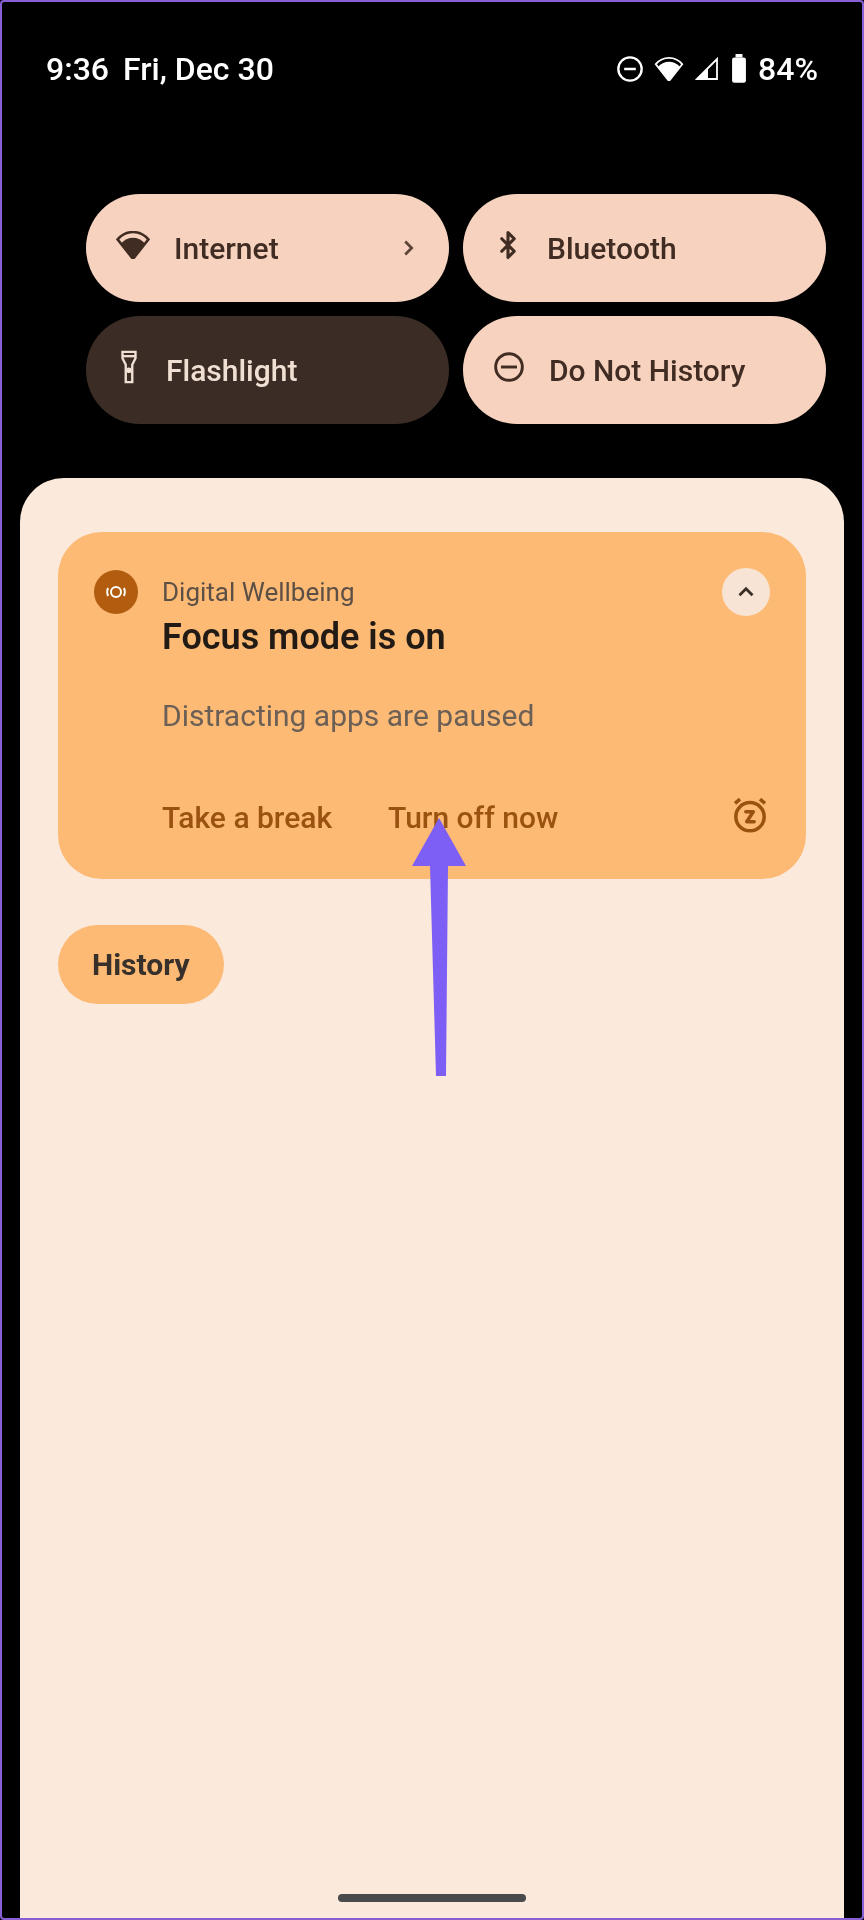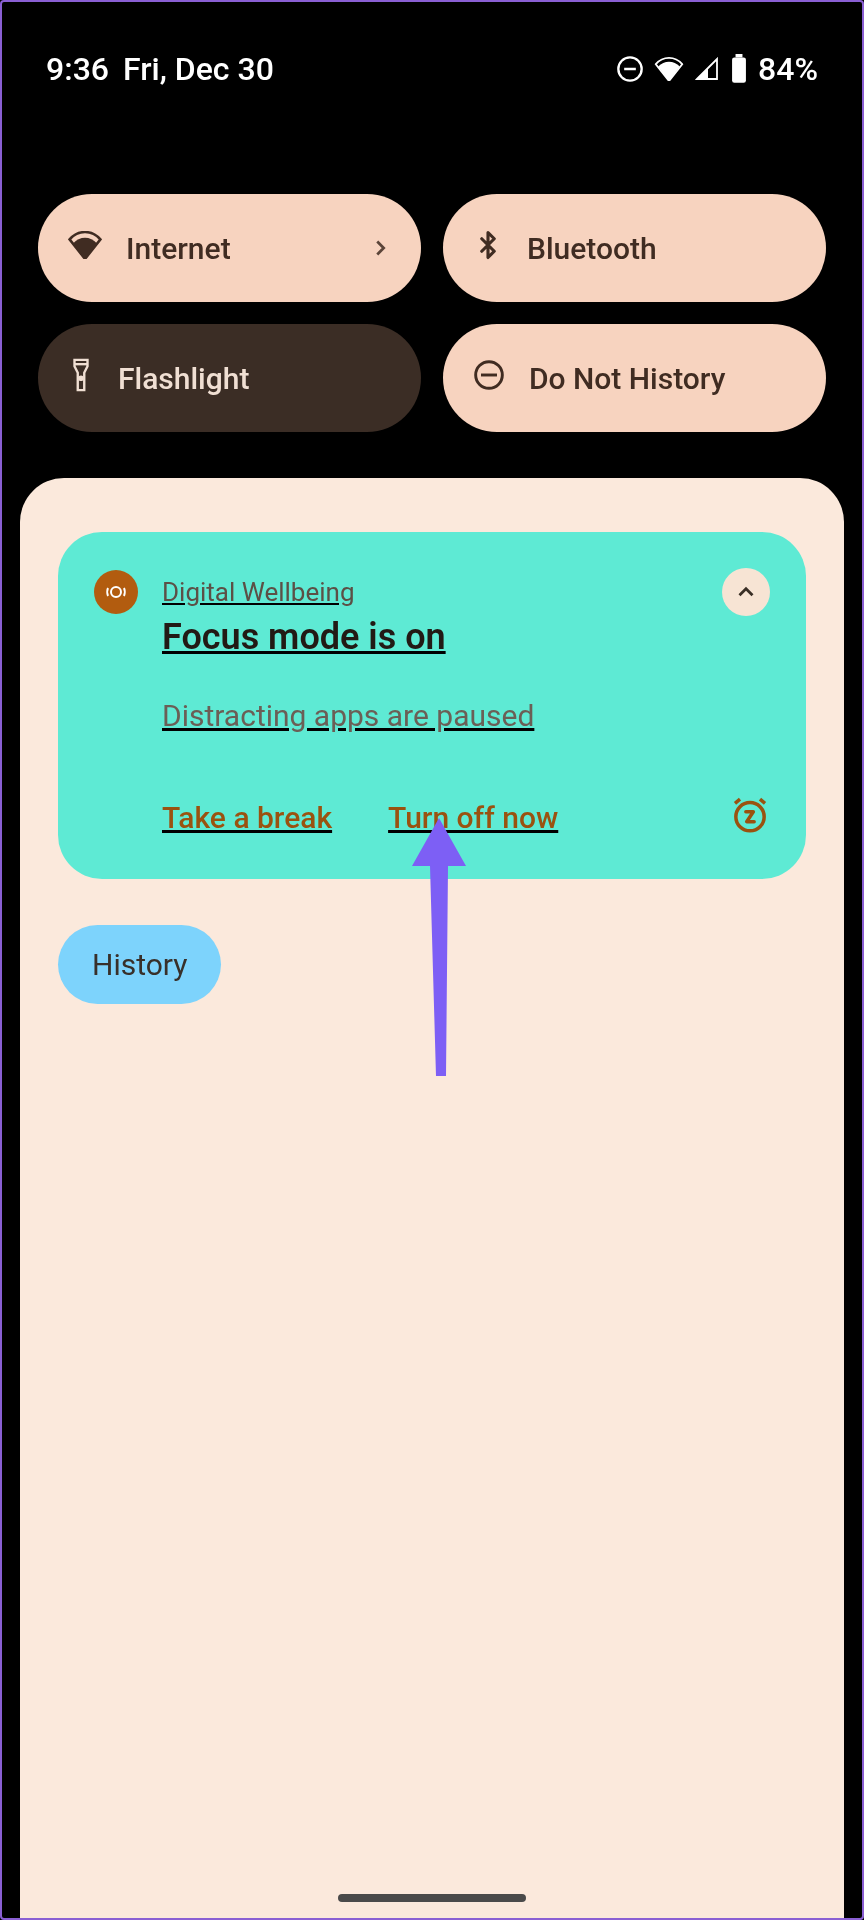--- a/index.html
+++ b/index.html
@@ -20,22 +20,23 @@
     color: #fff;
     font-size: 32px;
     font-weight: 500;
   }
   .status-left { display: flex; gap: 14px; }
   .status-right { display: flex; align-items: center; gap: 10px; }
   .status-right svg { display: block; }
   .qs-tiles {
     display: grid;
     grid-template-columns: 1fr 1fr;
-    gap: 22px;
+    gap: 14px;
     padding: 106px 36px 0 36px;
+    margin-left: 48px;
   }
   .tile {
     height: 108px;
     border-radius: 54px;
     display: flex;
     align-items: center;
     padding: 0 30px;
     gap: 24px;
     font-size: 30px;
     font-weight: 500;
@@ -49,24 +50,23 @@
     top: 476px;
     left: 18px;
     right: 18px;
     bottom: 0;
     background: #fbe9dc;
     border-top-left-radius: 44px;
     border-top-right-radius: 44px;
     padding: 54px 38px 0 38px;
   }
   .notif {
-    background: #5eead4;
+    background: #fdba74;
     border-radius: 44px;
     padding: 36px 36px 40px 36px;
-    text-decoration: underline;
   }
   .notif-head {
     display: flex;
     align-items: center;
     gap: 24px;
   }
   .app-icon {
     width: 44px; height: 44px; border-radius: 22px;
     background: #b25c0f;
     display: flex; align-items: center; justify-content: center;
@@ -88,27 +88,27 @@
   .notif-actions {
     display: flex; align-items: center; gap: 56px;
     margin-top: 62px;
   }
   .notif-action {
     color: #9a5210; font-size: 30px; font-weight: 500;
   }
   .notif-alarm { margin-left: auto; }
   .history-chip {
     margin-top: 46px;
-    background: #7dd3fc;
+    background: #fdba74;
     border-radius: 40px;
     display: inline-flex;
     padding: 22px 34px;
     color: #38302a;
     font-size: 30px;
-    font-weight: 400;
+    font-weight: 700;
   }
   .arrow-overlay {
     position: absolute;
     left: 402px;
     top: 814px;
     pointer-events: none;
   }
   .nav-bar {
     position: absolute;
     bottom: 16px;

